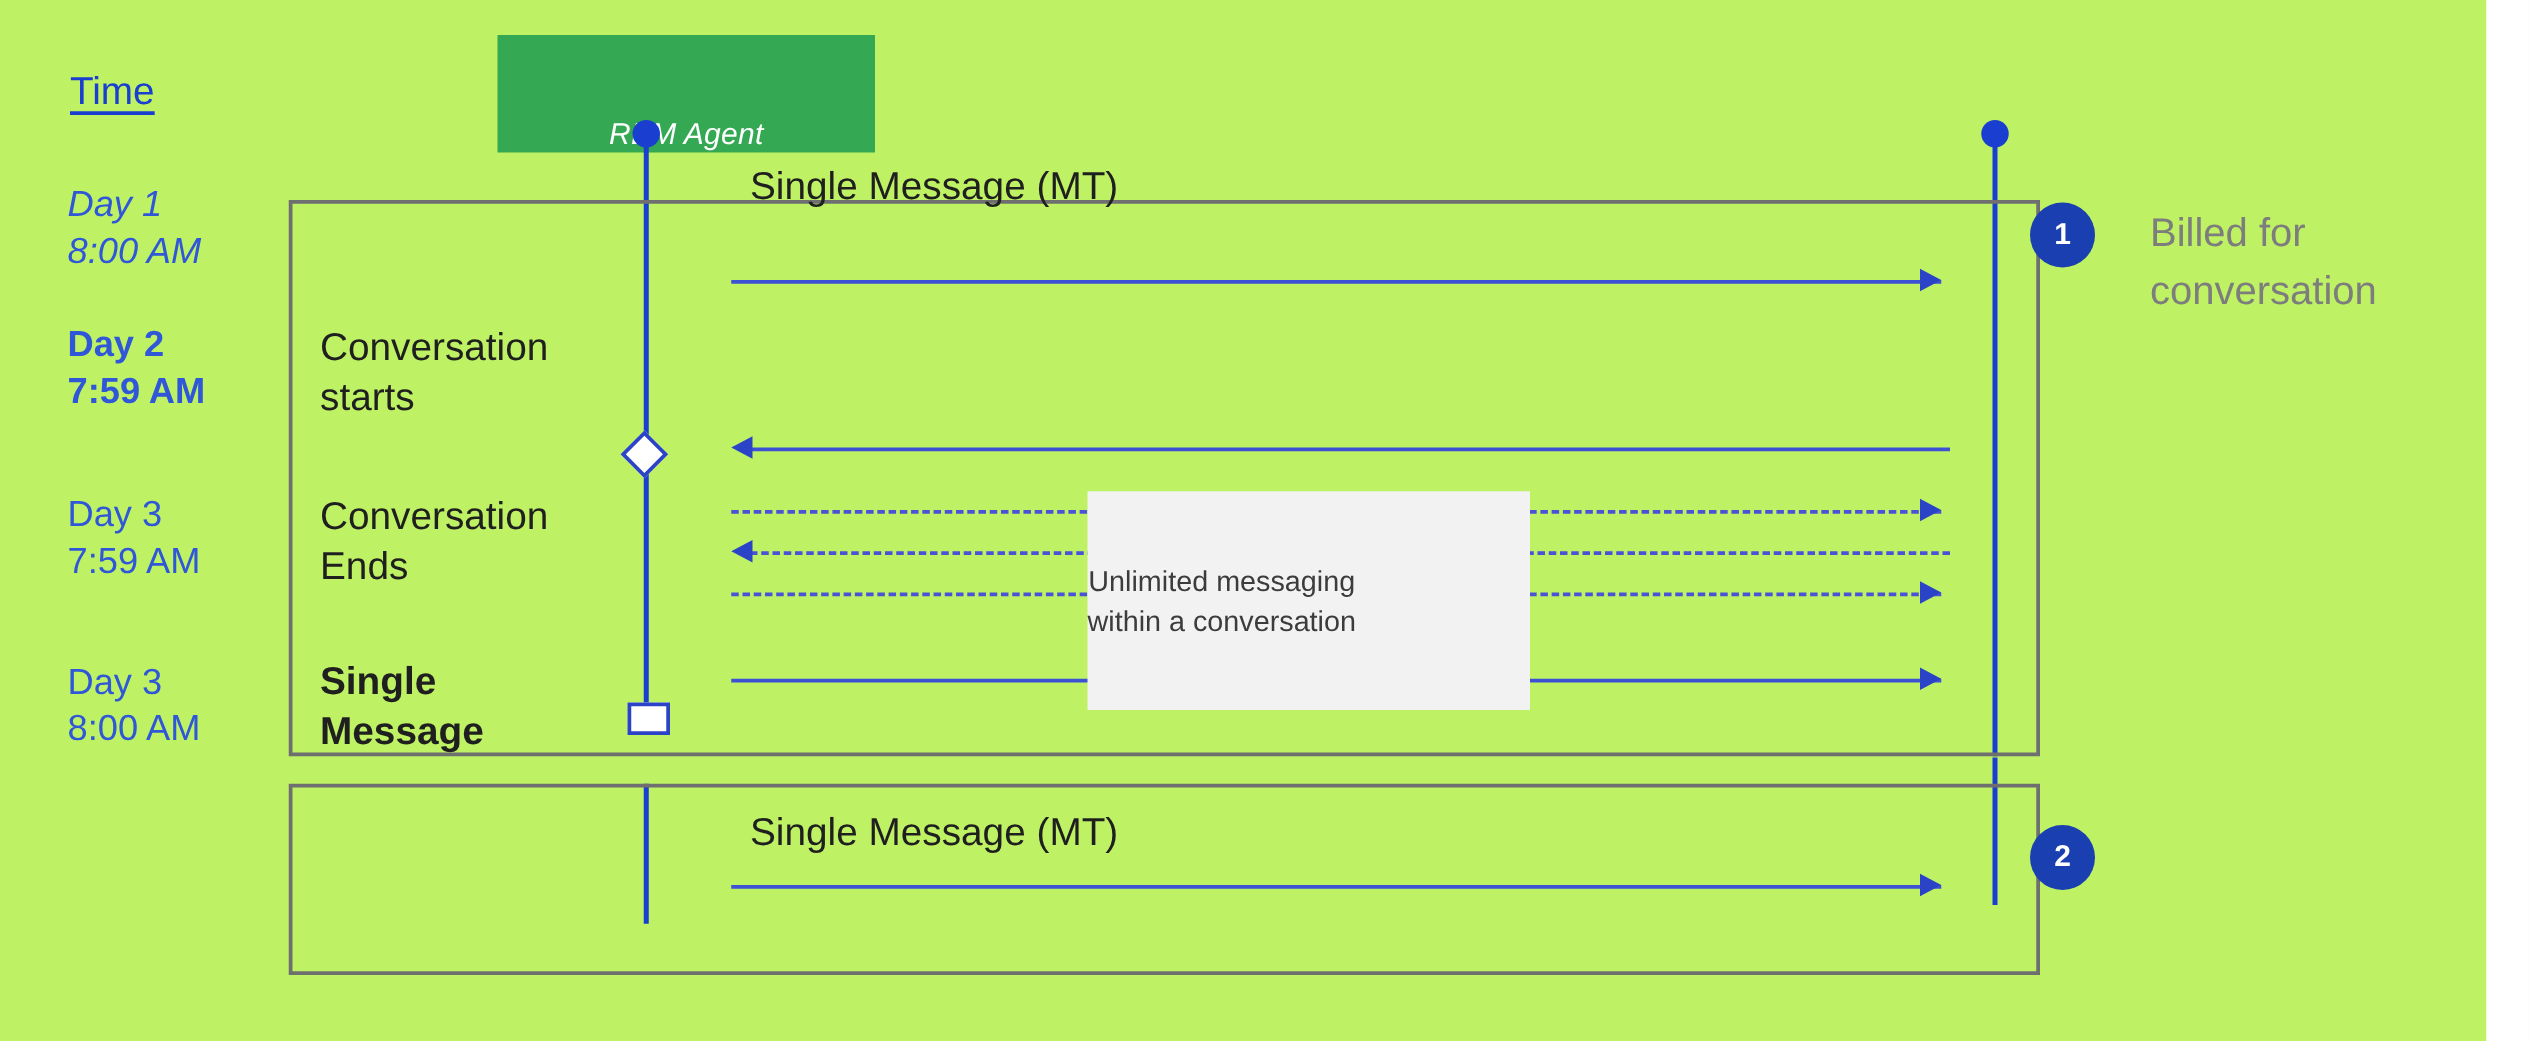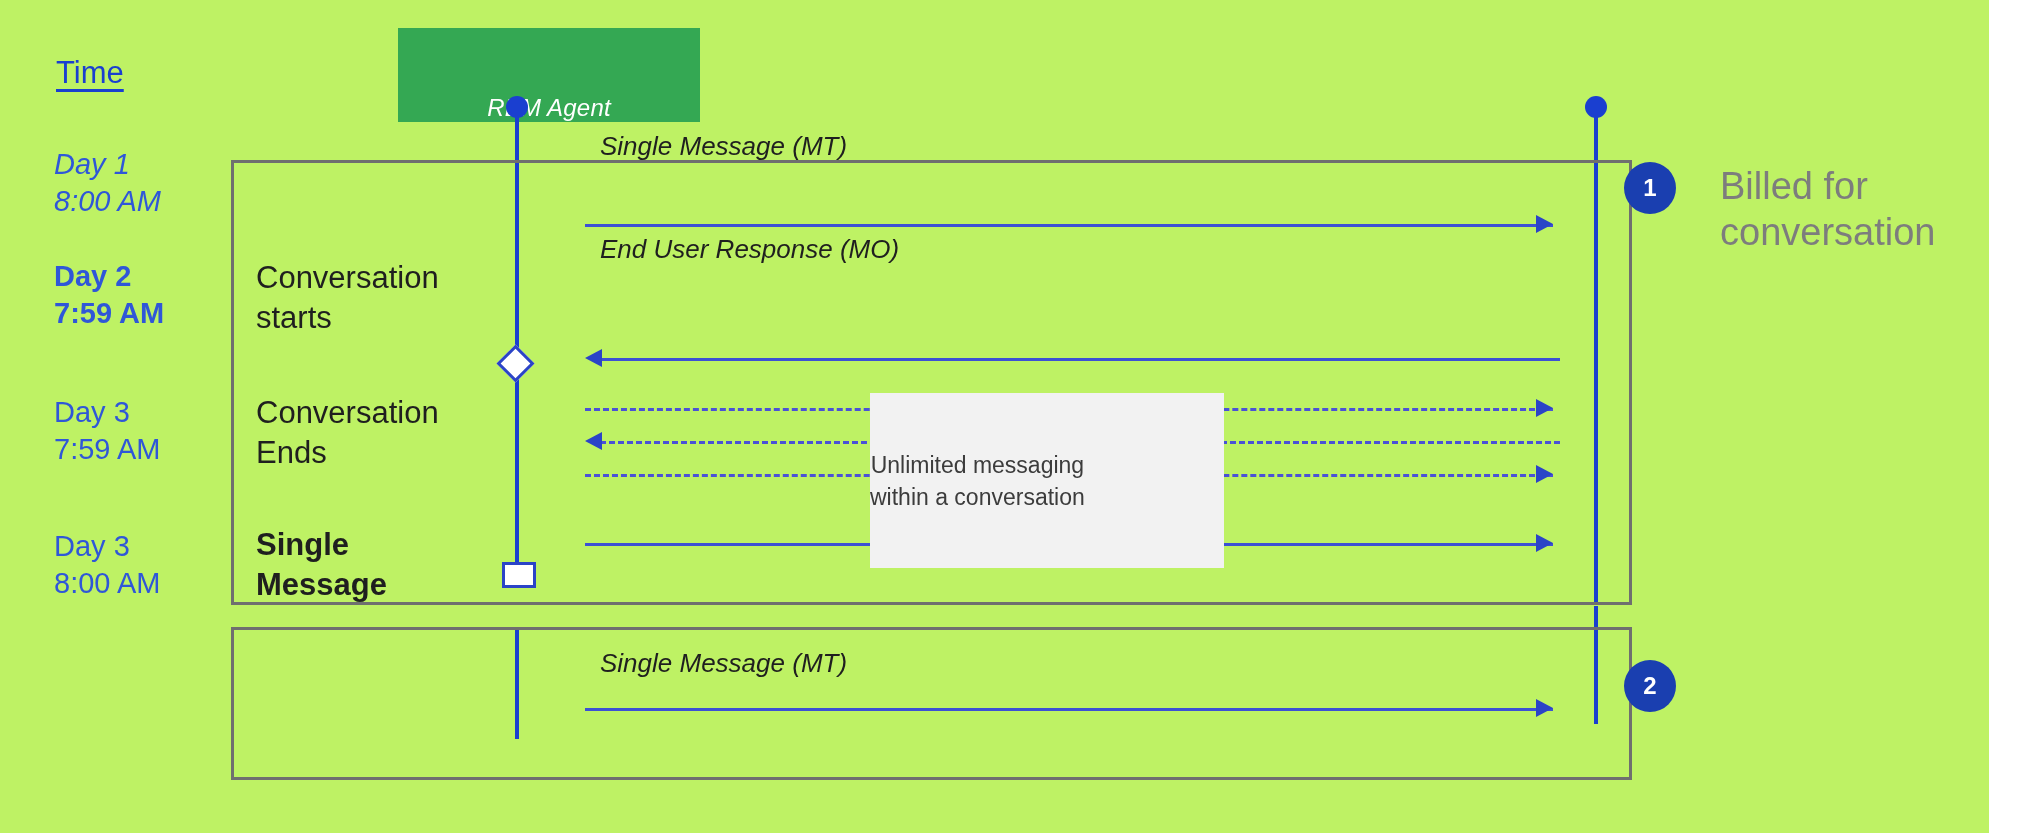--- a/index.html
+++ b/index.html
@@ -115,24 +115,23 @@
   .arrowhead {
     width: 0; height: 0;
     border-top: 9px solid transparent;
     border-bottom: 9px solid transparent;
   }
   .arrowhead.right { border-left: 17px solid #2b44c7; }
   .arrowhead.left  { border-right: 17px solid #2b44c7; }
 
   
   .msg-label {
-    font-size: 26px;
+    font-size: 31px;
     color: #1f1f1f;
     white-space: nowrap;
-    font-style: italic;
   }
 
   
   .frame-note {
     font-size: 31px;
     line-height: 40px;
     color: #1f1f1f;
     white-space: pre-line;
     left: 256px;
   }
@@ -166,21 +165,21 @@
     font-size: 24px;
     font-weight: bold;
     display: flex;
     align-items: center;
     justify-content: center;
   }
   #badge-1 { left: 1624px; top: 162px; }
   #badge-2 { left: 1624px; top: 660px; }
 
   .billing-caption {
-    font-size: 38px;
+    font-size: 32px;
     line-height: 46px;
     color: #7d7d7d;
     white-space: pre-line;
   }
   #caption-1 { left: 1720px; top: 163px; }
   #caption-2 { left: 1720px; top: 660px; }
 </style>
 </head>
 <body>
 
@@ -218,21 +217,20 @@
   <div class="abs frame-note" id="note-conv-start">Conversation
 starts</div>
 
   <div class="abs frame-note" id="note-conv-end">Conversation
 Ends</div>
 
   <div class="abs msg-label" style="left:600px; top:131px;">Single Message (MT)</div>
   <div class="abs msg-line" style="left:585px; top:224px; width:968px;"></div>
   <div class="abs arrowhead right" style="left:1536px; top:215px;"></div>
 
-  <div class="abs msg-label" style="left:600px; top:234px;">End User Response (MO)</div>
   <div class="abs msg-line" style="left:600px; top:358px; width:960px;"></div>
   <div class="abs arrowhead left" style="left:585px; top:349px;"></div>
 
   <div class="abs msg-line dashed" style="left:585px; top:408px; width:968px;"></div>
   <div class="abs arrowhead right" style="left:1536px; top:399px;"></div>
 
   <div class="abs msg-line dashed" style="left:600px; top:441px; width:960px;"></div>
   <div class="abs arrowhead left" style="left:585px; top:432px;"></div>
 
   <div class="abs msg-line dashed" style="left:585px; top:474px; width:968px;"></div>

